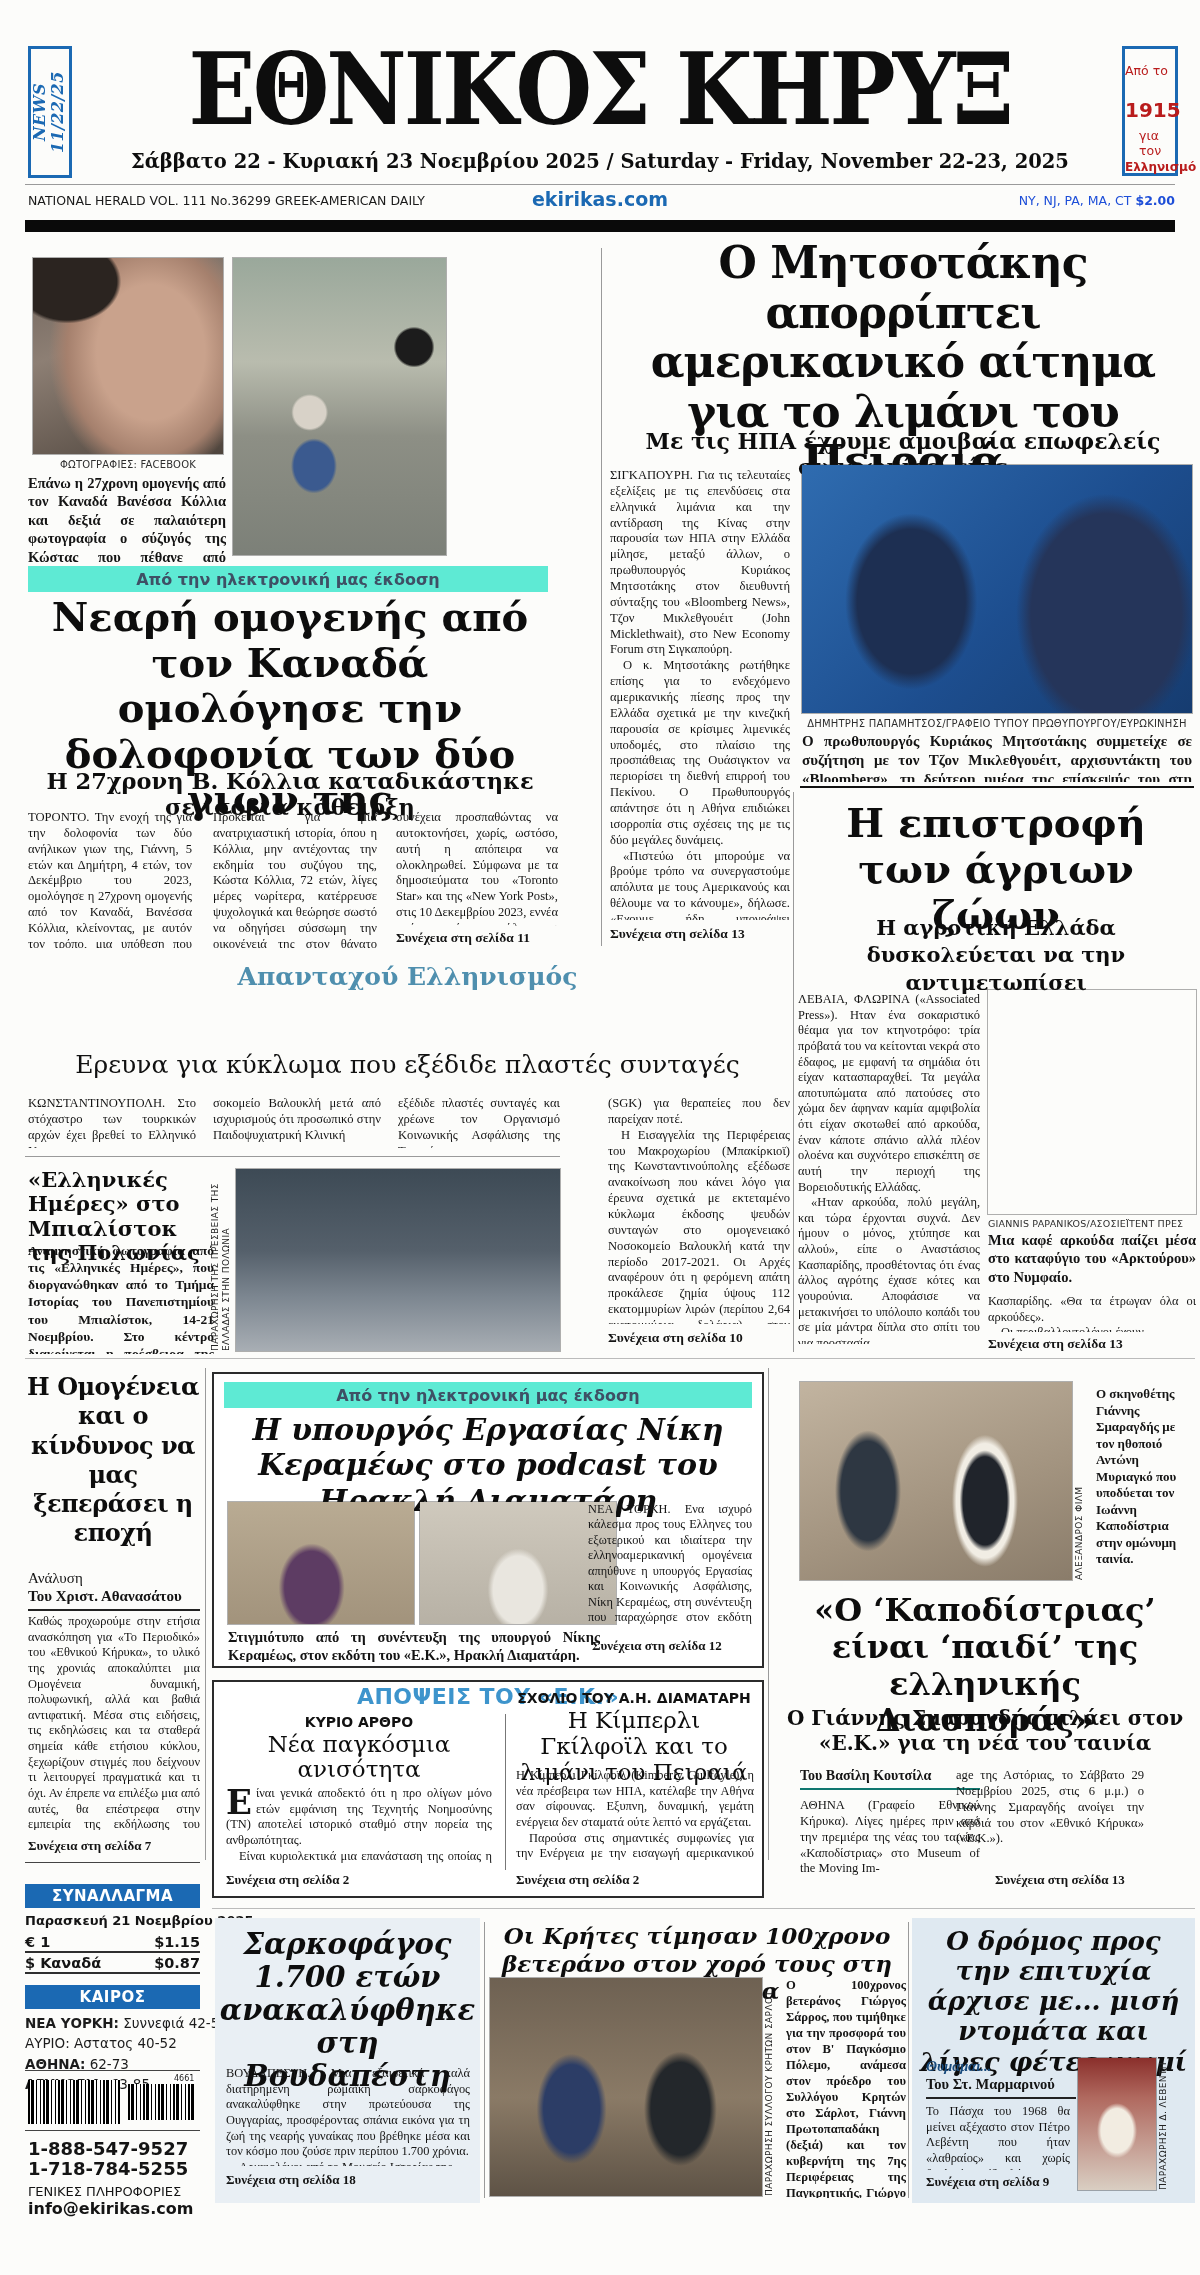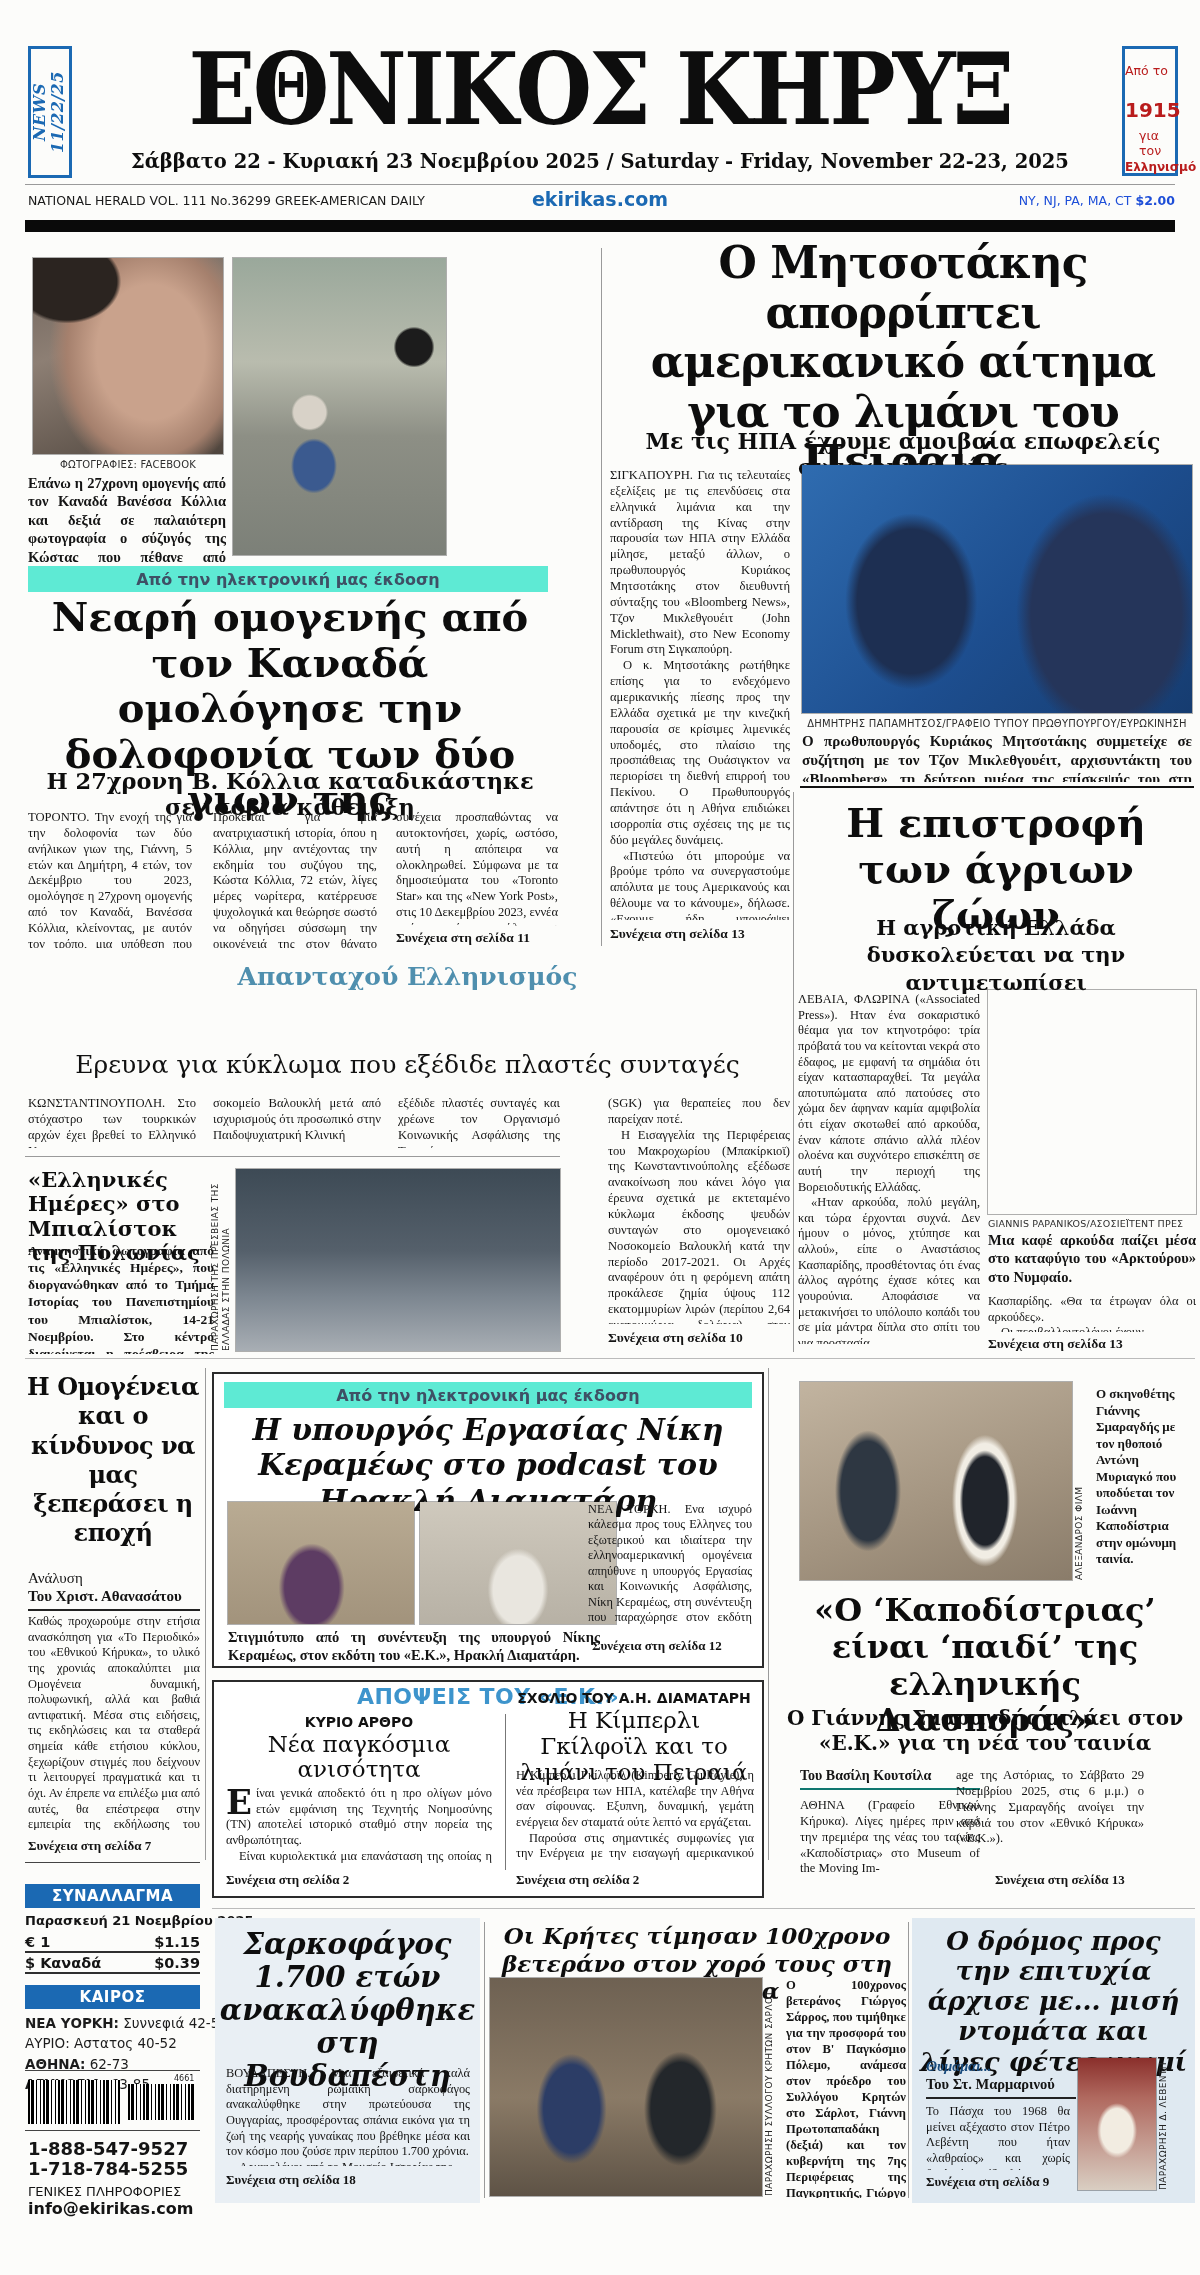--- a/index.html
+++ b/index.html
@@ -223,21 +223,21 @@
   <div class="abs hline" style="left:25px;top:1862px;width:175px;background:#444;"></div>
   <div class="abs bluebar" style="left:25px;top:1884px;width:175px;height:24px;">ΣΥΝΑΛΛΑΓΜΑ</div>
   <div class="abs sans" style="left:25px;top:1913px;width:175px;font-size:13px;font-weight:bold;white-space:nowrap;">Παρασκευή 21 Νοεμβρίου 2025</div>
   <div class="abs" style="left:25px;top:1932px;width:175px;">
     <div class="xrow">
       <span>€ 1</span>
       <span>$1.15</span>
     </div>
     <div class="xrow">
       <span>$ Καναδά</span>
-      <span>$0.39</span>
+      <span>$0.87</span>
     </div>
   </div>
 
   <div class="abs bluebar" style="left:25px;top:1985px;width:175px;height:24px;">ΚΑΙΡΟΣ</div>
   <div class="abs" style="left:25px;top:2013px;width:178px;">
     <div class="wline"><span class="wlabel">ΝΕΑ ΥΟΡΚΗ:</span> <span>Συννεφιά 42-53</span></div>
     <div class="wline nb"><span class="wlabel">ΑΥΡΙΟ:</span> <span>Αστατος 40-52</span></div>
     <div class="wline"><span class="wlabel">ΑΘΗΝΑ:</span> <span>62-73</span></div>
     <div class="wline"><span class="wlabel">ΛΕΥΚΩΣΙΑ:</span> <span>63-85</span></div>
   </div>

